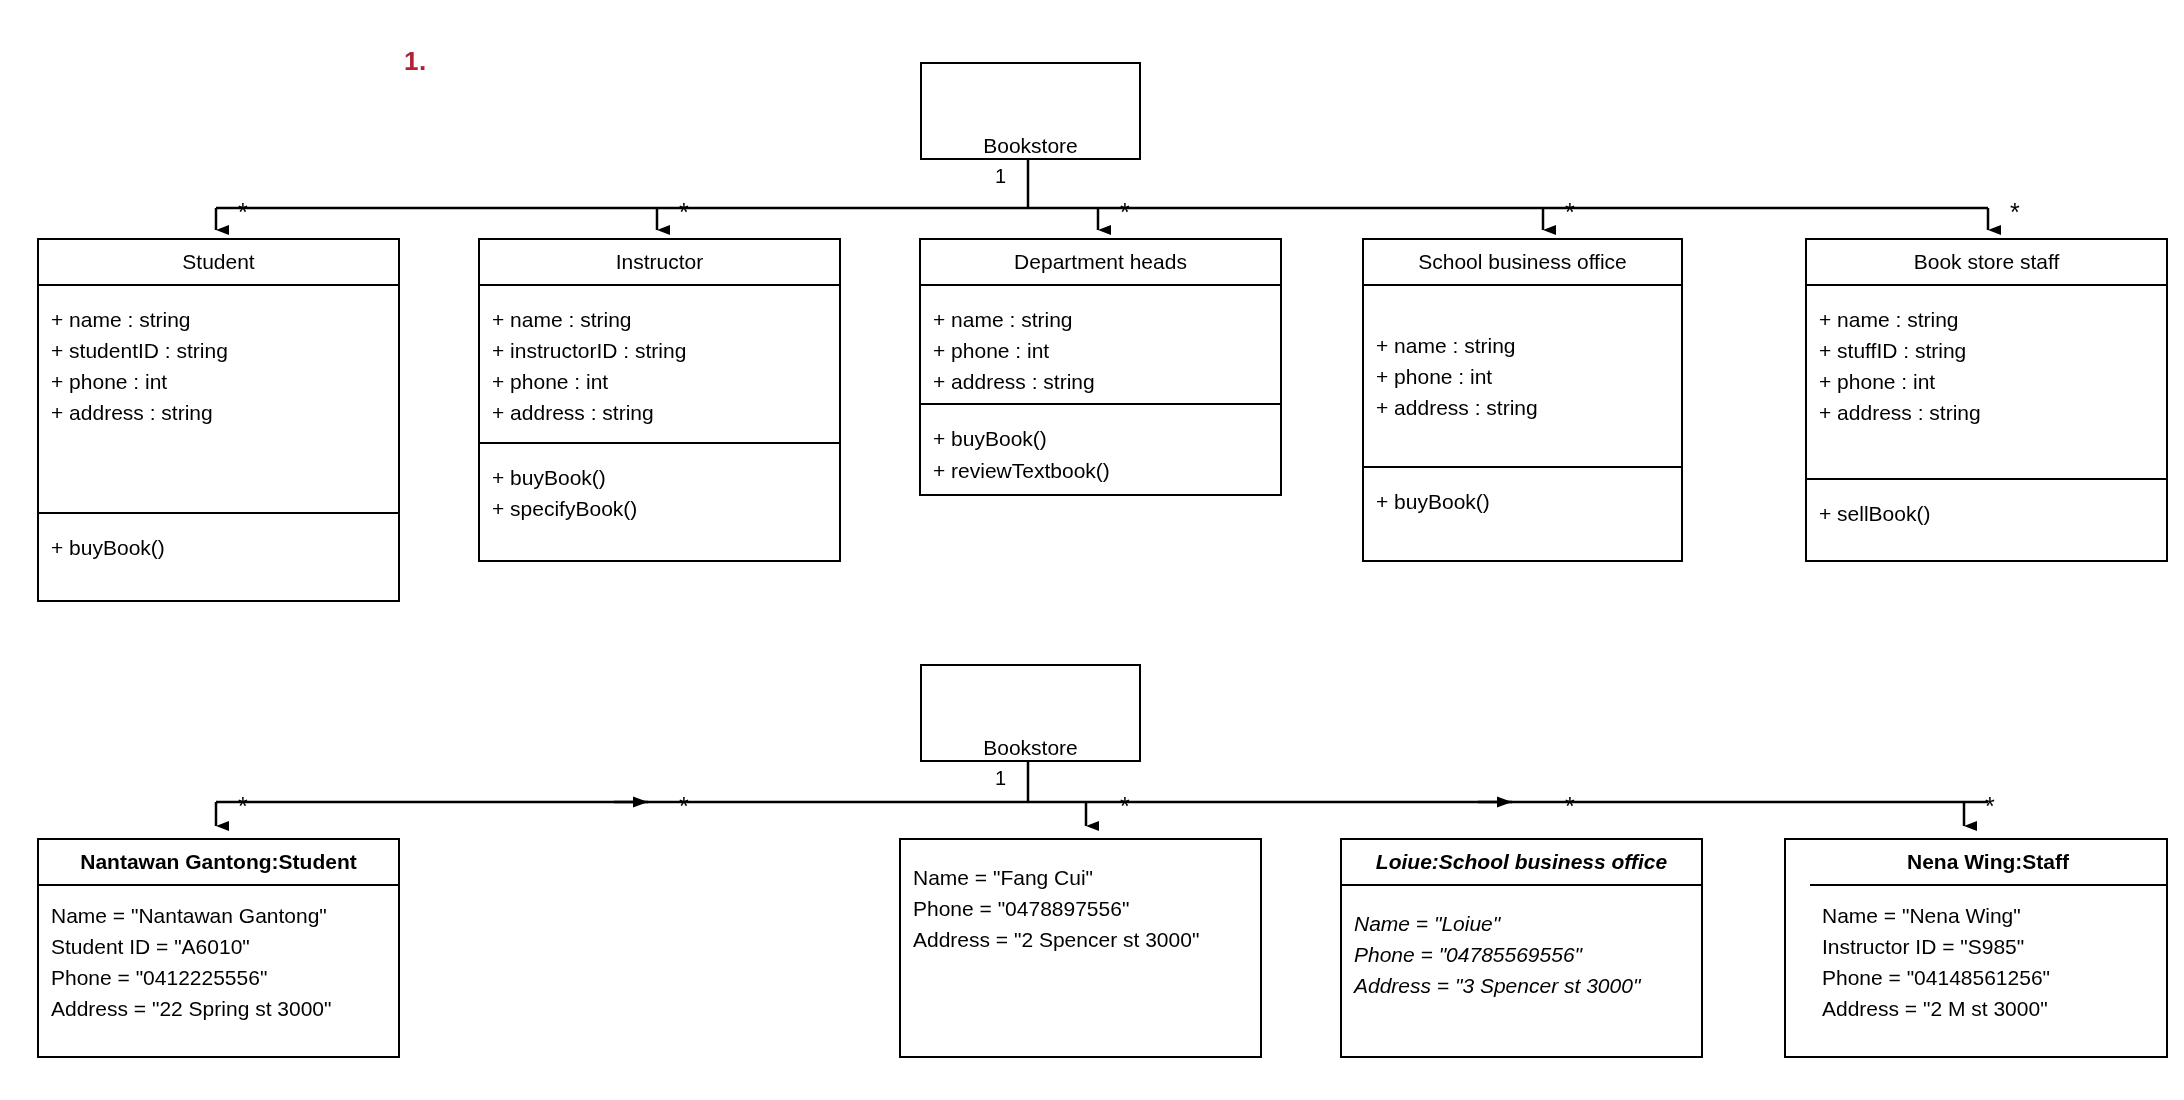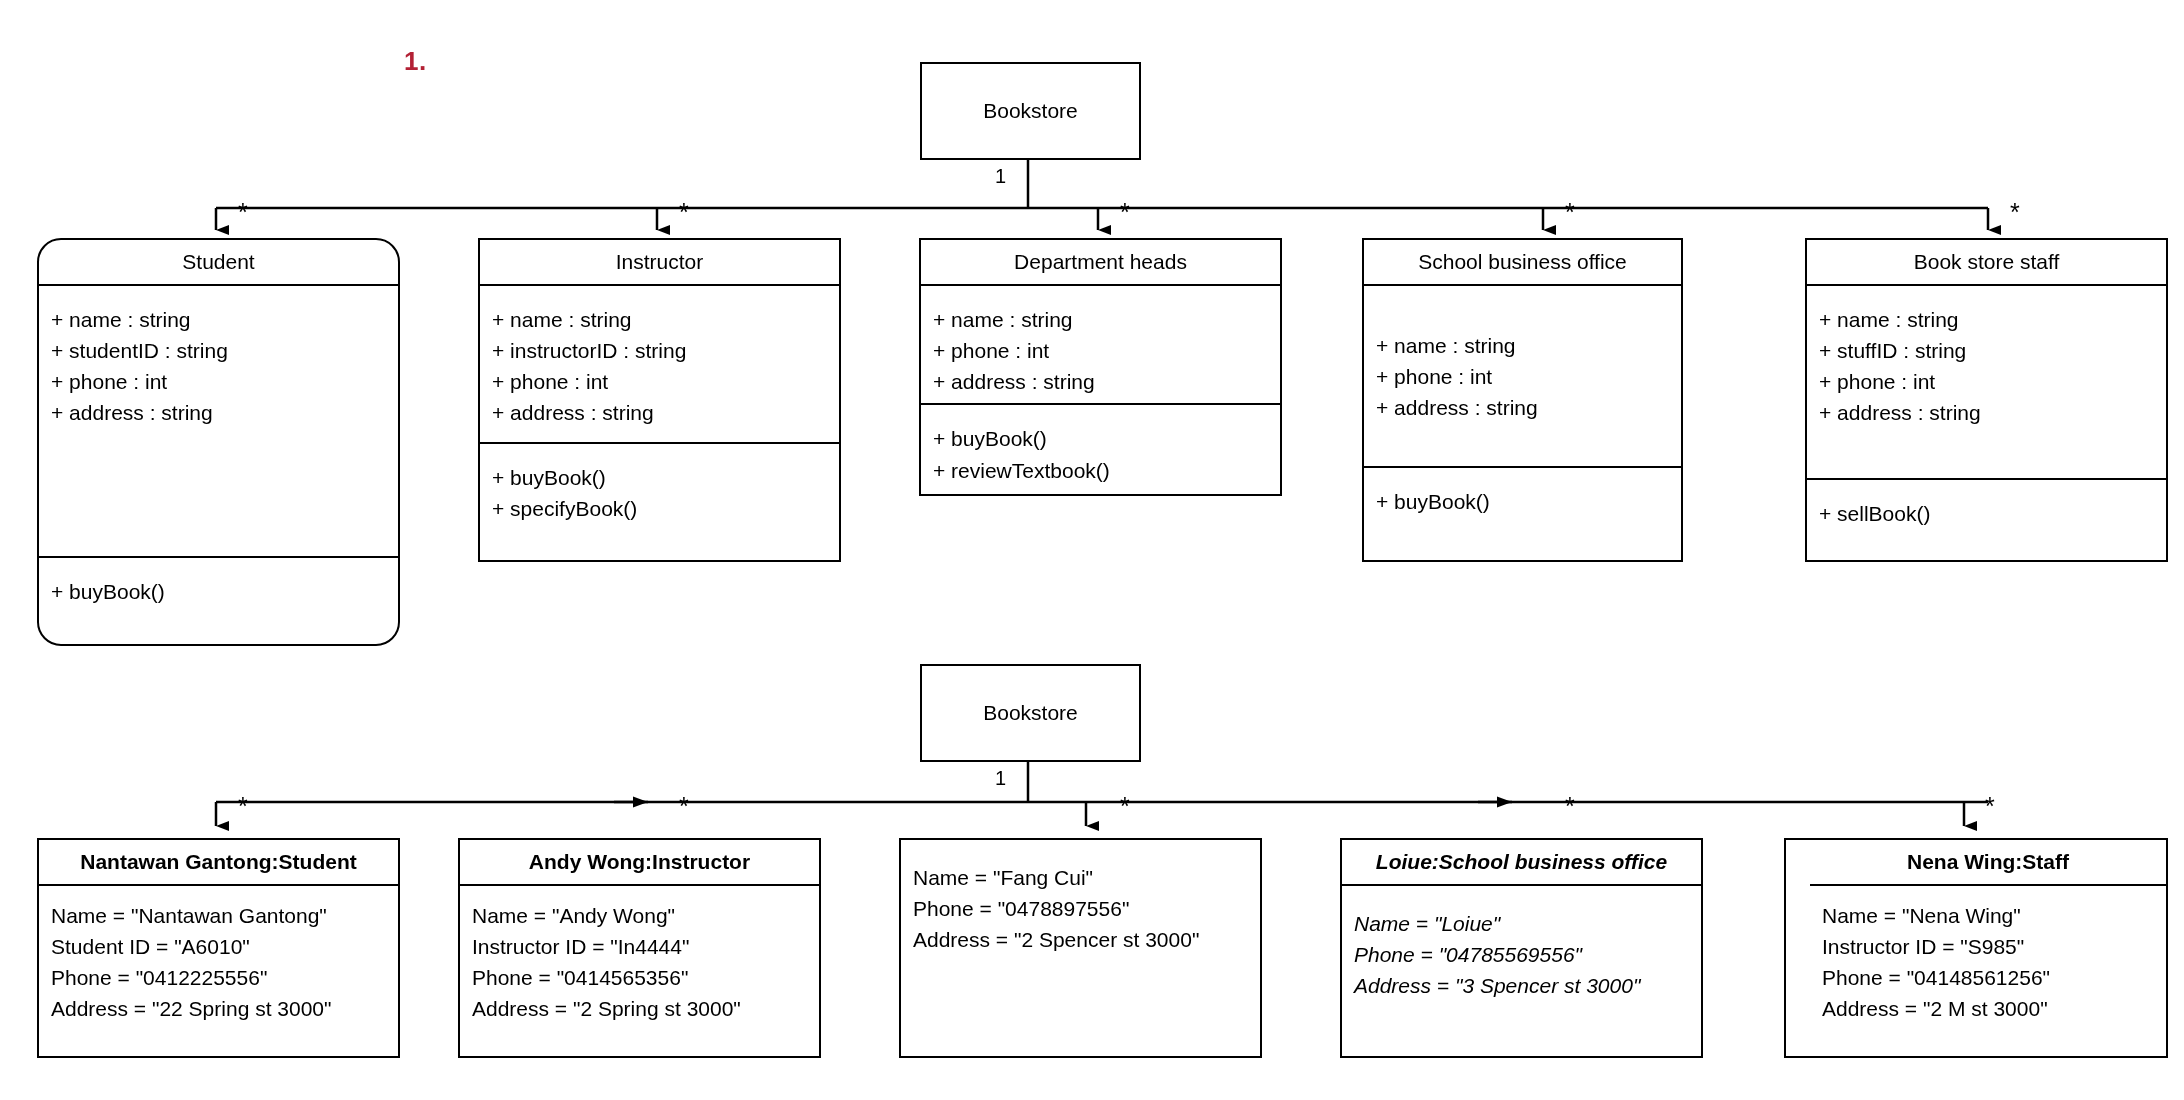--- a/index.html
+++ b/index.html
@@ -74,21 +74,21 @@
   }
   
   .node.object > .node-title {
     font-weight: bold;
   }
   .node.object .node-compartment {
     padding-top: 14px;
   }
   
   .node.plain {
-    justify-content: center;
+    justify-content: flex-end;
   }
   .node.plain > .node-title {
     padding: 0;
   }
   
   .mult {
     position: absolute;
     font-size: 20px;
     line-height: 1;
     color: #000000;
@@ -138,21 +138,21 @@
     <div class="node-title">Bookstore</div>
   </div>
   <div class="mult" style="left:995px; top:166px;">1</div>
 
   <div class="mult star" style="left:238px; top:200px;">*</div>
   <div class="mult star" style="left:679px; top:200px;">*</div>
   <div class="mult star" style="left:1120px; top:200px;">*</div>
   <div class="mult star" style="left:1565px; top:200px;">*</div>
   <div class="mult star" style="left:2010px; top:200px;">*</div>
 
-  <div class="node has-sep" style="left:37px; top:238px; width:363px; height:408px;border-radius:24px;">
+  <div class="node has-sep" style="left:37px; top:238px; width:363px; height:364px;">
     <div class="node-title">Student</div>
     <div class="node-compartment attrs">
       <div class="node-line">+ name : string</div>
       <div class="node-line">+ studentID : string</div>
       <div class="node-line">+ phone : int</div>
       <div class="node-line">+ address : string</div>
     </div>
     <div class="node-compartment ops" style="height:88px;">
       <div class="node-line">+ buyBook()</div>
     </div>
@@ -224,29 +224,20 @@
   <div class="node object has-sep" style="left:37px; top:838px; width:363px; height:220px;">
     <div class="node-title">Nantawan Gantong:Student</div>
     <div class="node-compartment">
       <div class="node-line">Name = "Nantawan Gantong"</div>
       <div class="node-line">Student ID = "A6010"</div>
       <div class="node-line">Phone = "0412225556"</div>
       <div class="node-line">Address = "22 Spring st 3000"</div>
     </div>
   </div>
 
-  <div class="node object has-sep" style="left:458px; top:838px; width:363px; height:220px;">
-    <div class="node-title">Andy Wong:Instructor</div>
-    <div class="node-compartment">
-      <div class="node-line">Name = "Andy Wong"</div>
-      <div class="node-line">Instructor ID = "In4444"</div>
-      <div class="node-line">Phone = "0414565356"</div>
-      <div class="node-line">Address = "2 Spring st 3000"</div>
-    </div>
-  </div>
 
   <div class="node object has-sep" style="left:899px; top:838px; width:363px; height:220px;">
     <div class="node-compartment" style="padding-top:22px;">
       <div class="node-line">Name = "Fang Cui"</div>
       <div class="node-line">Phone = "0478897556"</div>
       <div class="node-line">Address = "2 Spencer st 3000"</div>
     </div>
   </div>
 
   <div class="node object has-sep" style="left:1340px; top:838px; width:363px; height:220px;font-style:italic;">

